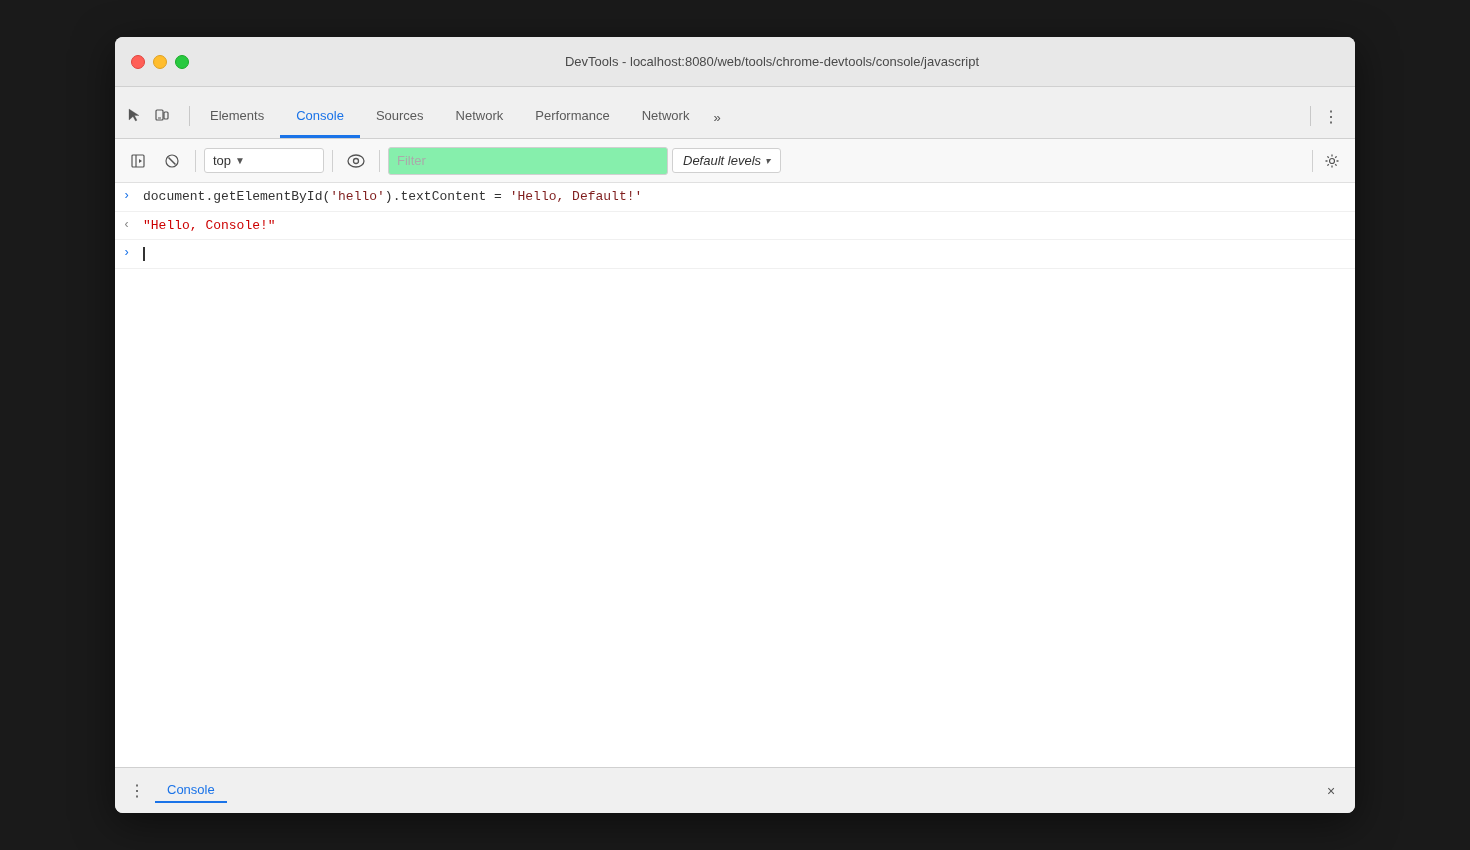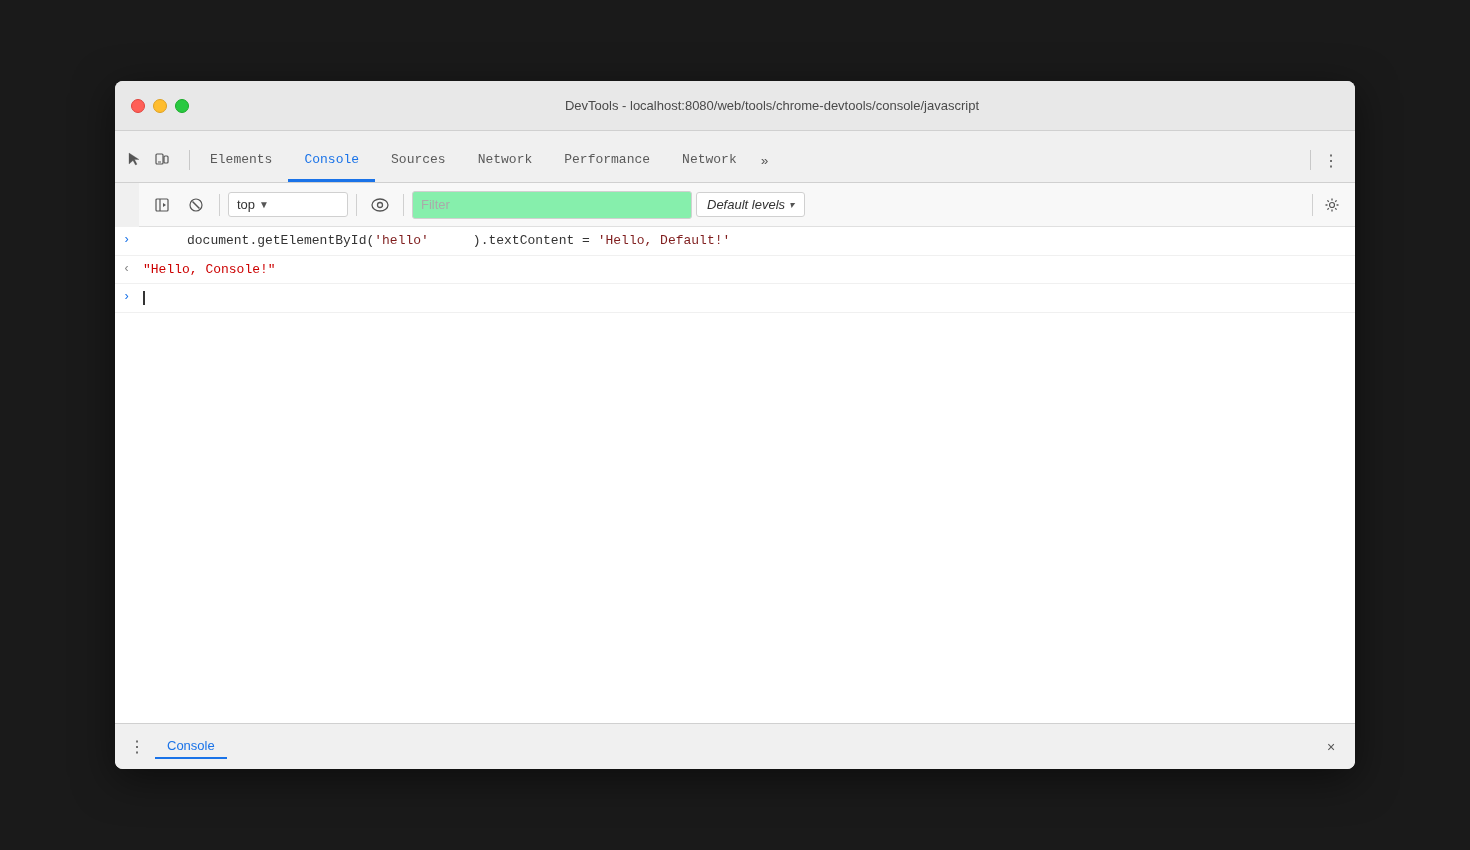--- a/index.html
+++ b/index.html
@@ -8,21 +8,21 @@
       display: flex;
       justify-content: center;
       align-items: center;
       width: 1470px;
       height: 850px;
       font-family: -apple-system, BlinkMacSystemFont, 'Helvetica Neue', Arial, sans-serif;
     }
 
     .devtools-window {
       width: 1240px;
-      height: 688px;
+      height: 776px;
       background: #f0f0f0;
       border-radius: 8px;
       box-shadow: 0 10px 40px rgba(0,0,0,0.5);
       overflow: hidden;
       display: flex;
       flex-direction: column;
     }
 
     
     .title-bar {
@@ -95,21 +95,20 @@
       height: 20px;
       background: #c8c8c8;
       margin: 0 4px;
       margin-bottom: 12px;
     }
 
     .tabs {
       display: flex;
       align-items: center;
       flex: 1;
-      font-family: Liberation Mono, monospace;
     }
 
     .tab {
       padding: 8px 16px 12px;
       font-size: 13px;
       color: #5a5a5a;
       cursor: pointer;
       border-bottom: 3px solid transparent;
       white-space: nowrap;
     }
@@ -144,21 +143,20 @@
     
     .toolbar {
       background: #f8f8f8;
       height: 44px;
       display: flex;
       align-items: center;
       padding: 0 8px;
       border-bottom: 1px solid #e0e0e0;
       flex-shrink: 0;
       gap: 4px;
-      margin-left: 24px;
     }
 
     .toolbar-btn {
       width: 30px;
       height: 30px;
       display: flex;
       align-items: center;
       justify-content: center;
       border-radius: 3px;
       cursor: pointer;
@@ -282,21 +280,21 @@
     .arrow-right { color: #1a73e8; font-size: 12px; }
     .arrow-left { color: #888; font-size: 12px; }
     .arrow-cursor { color: #1a73e8; font-size: 12px; }
 
     .line-content {
       flex: 1;
       line-height: 1.5;
       word-break: break-all;
     }
 
-    .code-black { color: #333; margin-left: 44px; }
+    .code-black { color: #333; }
     .code-red { color: #7f1d1d; }
     .code-string { color: #c00; }
 
     .cursor-blink {
       display: inline-block;
       width: 2px;
       height: 14px;
       background: #333;
       vertical-align: text-bottom;
       animation: blink 1s step-end infinite;

